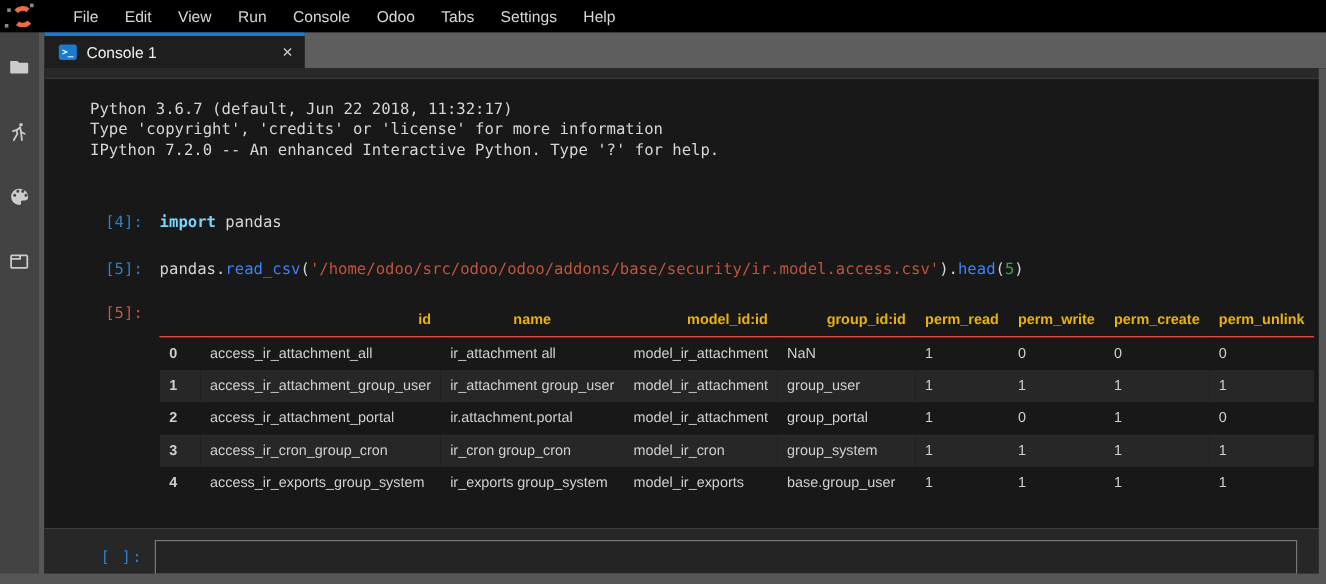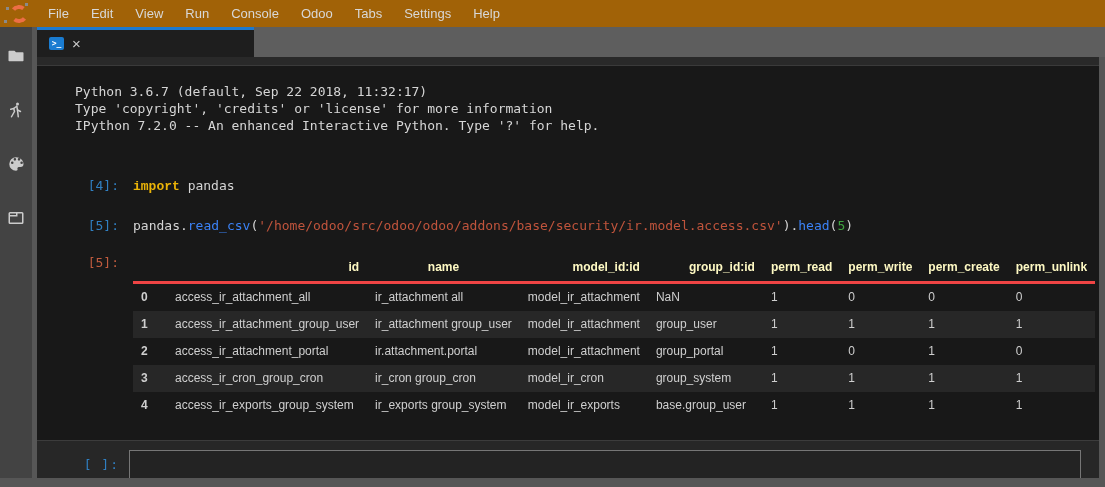--- a/index.html
+++ b/index.html
@@ -1,20 +1,20 @@
 <!DOCTYPE html>
 <html><head>
 <meta charset="utf-8">
 <style>
   * { margin:0; padding:0; box-sizing:border-box; }
   body { font-family:"Liberation Sans", sans-serif; background:#111; }
   #window { position:relative; width:1105px; height:487px; background:#181818; overflow:hidden; }
 
   
-  #menubar { height:27px; background:#a16207; display:flex; align-items:center; }
+  #menubar { height:27px; background:#000000; display:flex; align-items:center;gap:13px; }
   #logo-box { width:37px; height:27px; display:flex; align-items:center; justify-content:center; position:relative; }
   #logo { width:18px; height:18px; border:4px solid transparent; border-top-color:#ec6e45; border-bottom-color:#ec6e45; border-radius:50%; transform:rotate(-6deg); }
   .logo-dot { position:absolute; width:3px; height:3px; background:#8a8a8a; }
   .menu-item { color:#d8d8d8; font-size:13px; padding:0 11px; height:27px; line-height:27px; cursor:default; }
 
   
   #body-row { display:flex; height:460px; }
   #sidebar { width:32px; background:#434343; display:flex; flex-direction:column; align-items:center; padding-top:13px; }
   #sidebar-divider { width:5px; background:#575757; }
   .side-icon { width:32px; height:32px; display:flex; align-items:center; justify-content:center; margin-bottom:22px; }
@@ -35,29 +35,29 @@
   #history { flex:1; background:#181818; padding:17px 0 0 38px; overflow:hidden; font-family:"DejaVu Sans Mono", monospace; }
   #banner { color:#d6d6d6; font-size:13px; line-height:17px; font-family:"DejaVu Sans Mono", monospace; white-space:pre; }
   .cell { display:flex; align-items:flex-start; font-size:13px; line-height:17px; }
   .cell.c1 { margin-top:43px; }
   .cell.c2 { margin-top:22px; }
   .prompt { width:44px; text-align:right; flex:none; }
   .prompt.in { color:#307fc1; }
   .prompt.out { color:#bf5b3e; }
   .code { margin-left:14px; white-space:pre; color:#d4d4d4; }
   .tok-plain { color:#d4d4d4; }
-  .tok-keyword { color:#eab308; font-weight:bold;font-family:Liberation Mono, monospace; }
+  .tok-keyword { color:#7dd3fc; font-weight:bold; }
   .tok-function { color:#3b82f6; }
   .tok-string { color:#c0543c; }
   .tok-number { color:#3fa33f; }
 
   
   #output-row { display:flex; align-items:flex-start; margin-top:20px; font-size:13px; line-height:17px; }
   #df { border-collapse:collapse; margin-left:14px; font-family:"Liberation Sans", sans-serif; font-size:12px; color:#cfcfcf; table-layout:fixed; }
-  #df th { font-weight:bold; color:#fef9c3; text-align:right; padding:5px 8px; border-bottom:3px solid #ef4444; }
+  #df th { font-weight:bold; color:#eab308; text-align:right; padding:5px 8px; border-bottom:1px solid #ef4444; }
   #df td { text-align:left; padding:5px 8px; white-space:nowrap; overflow:hidden; }
   #df th:first-child, #df td:first-child { text-align:left; font-weight:bold; }
   #df tbody tr:nth-child(even) { background:#272727; }
 
   
   #footer { height:47px; background:#272727; border-top:1px solid #3c3c3c; display:flex; align-items:center; padding-left:38px; font-family:"DejaVu Sans Mono", monospace; font-size:13px; }
   #footer .prompt { color:#307fc1; letter-spacing:1px; }
   #console-input { margin-left:10px; width:952px; height:29px; background:#232323; border:1px solid #767676; color:#d4d4d4; font-family:"DejaVu Sans Mono", monospace; font-size:13px; padding:0 6px; outline:none; }
 
   #bottom-bar { position:absolute; left:0; right:0; bottom:0; height:9px; background:#565656; }
@@ -116,28 +116,29 @@
             <path d="M3 9h10V5"></path>
           </svg>
       </div>
     </div>
     <div id="sidebar-divider"></div>
 
     <div id="main">
       <div id="tabbar">
         <div id="tab">
           <span id="tab-icon">&gt;_</span>
+          <span id="tab-label">Console 1</span>
           <span id="tab-close">×</span>
         </div>
       </div>
 
       <div id="console-toolbar"></div>
 
       <div id="history">
-        <pre id="banner">Python 3.6.7 (default, Sep 22 2018, 11:32:17)
+        <pre id="banner">Python 3.6.7 (default, Jun 22 2018, 11:32:17)
 Type 'copyright', 'credits' or 'license' for more information
 IPython 7.2.0 -- An enhanced Interactive Python. Type '?' for help.</pre>
         <div id="cells">
             <div class="cell c1">
               <span class="prompt in">[4]:</span>
               <span class="code"><span class="tok-keyword">import</span><span class="tok-plain"> pandas</span></span>
             </div>
             <div class="cell c2">
               <span class="prompt in">[5]:</span>
               <span class="code"><span class="tok-plain">pandas.</span><span class="tok-function">read_csv</span><span class="tok-plain">(</span><span class="tok-string">'/home/odoo/src/odoo/odoo/addons/base/security/ir.model.access.csv'</span><span class="tok-plain">).</span><span class="tok-function">head</span><span class="tok-plain">(</span><span class="tok-number">5</span><span class="tok-plain">)</span></span>

